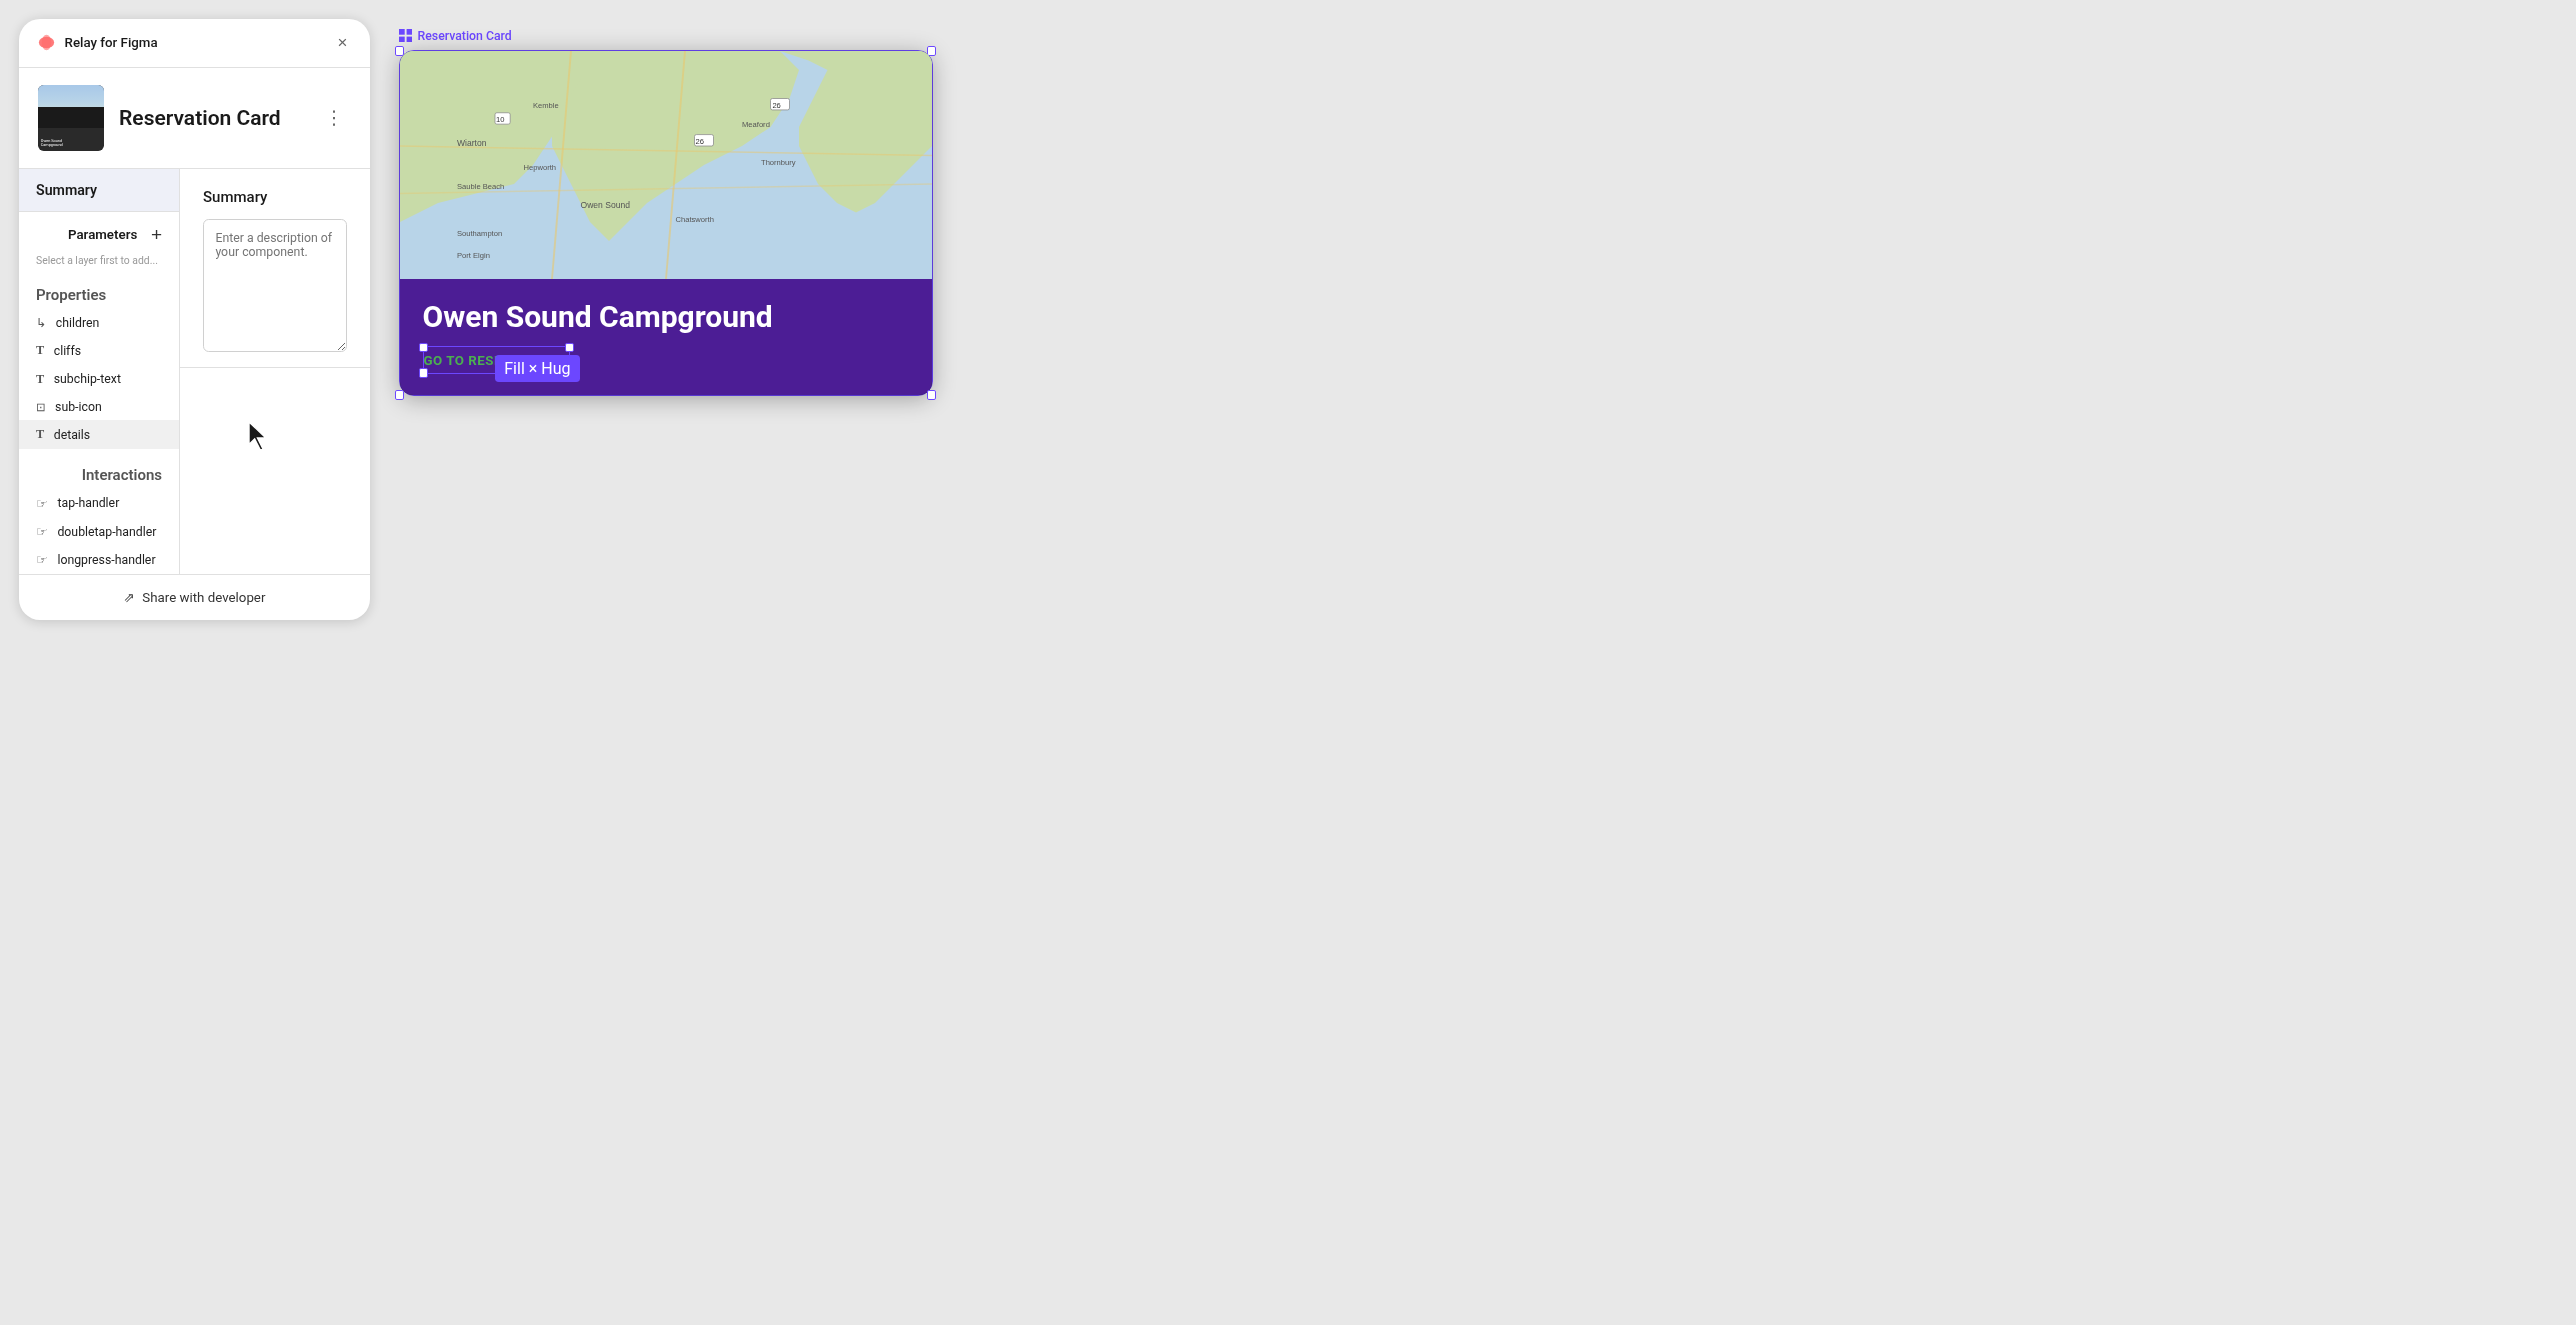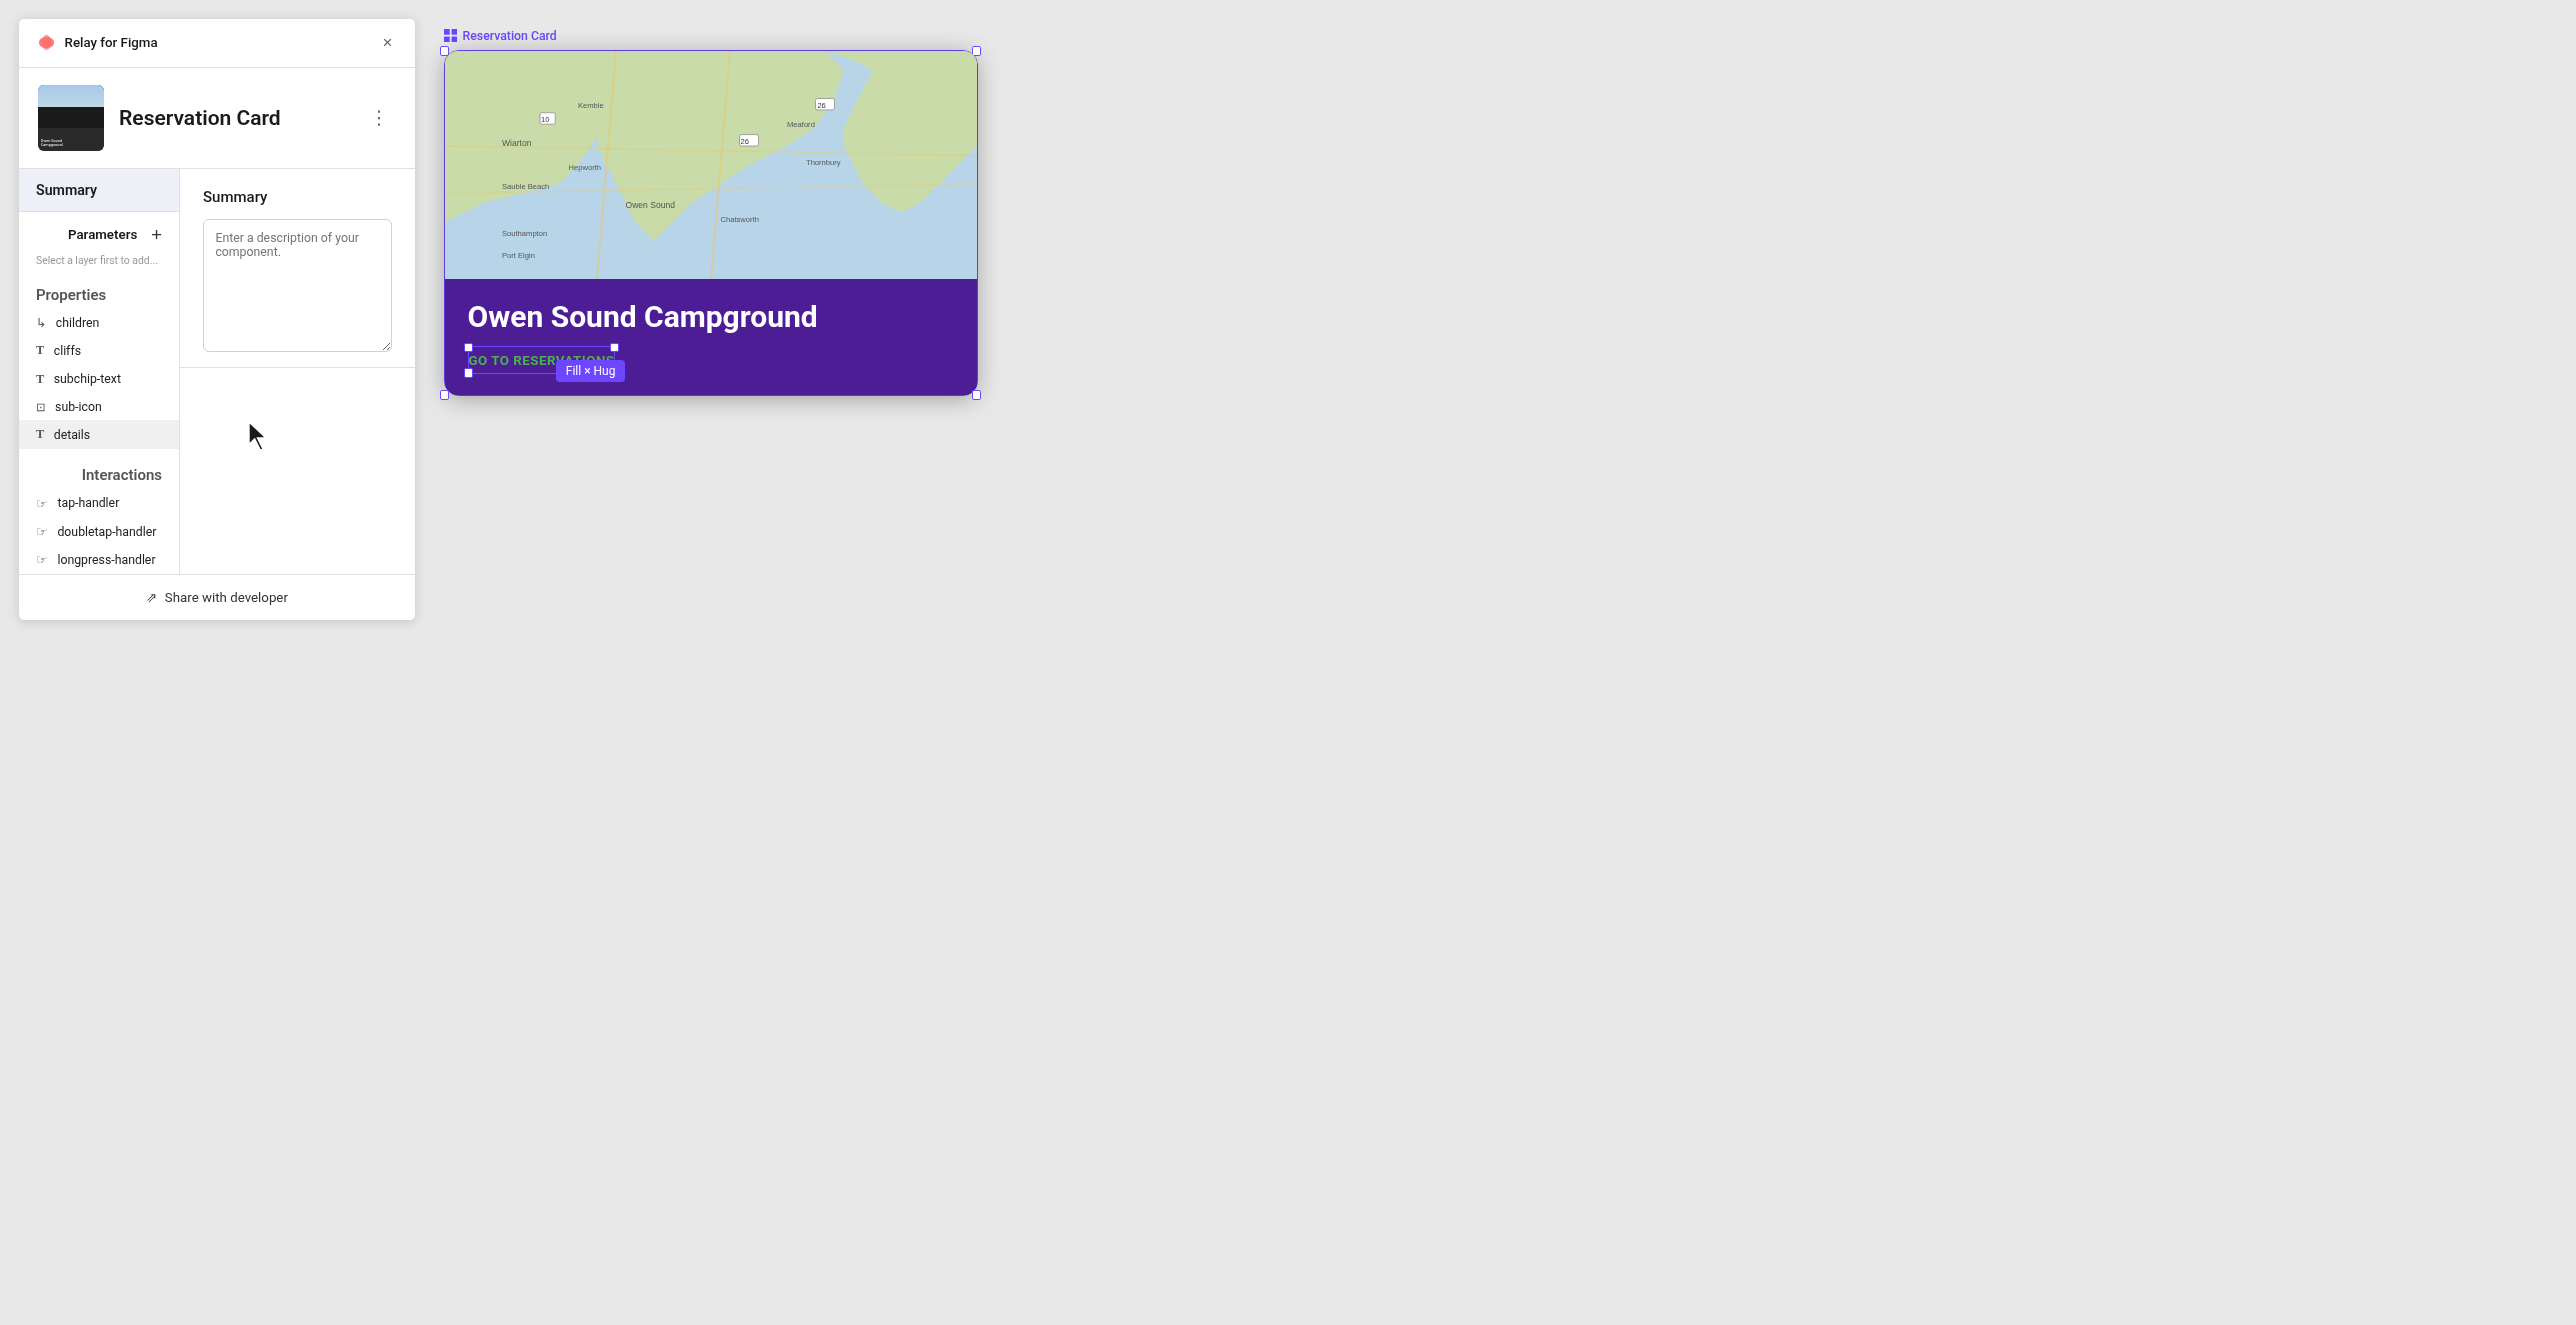--- a/index.html
+++ b/index.html
@@ -9,23 +9,23 @@
       display: flex;
       align-items: flex-start;
       justify-content: center;
       min-height: 100vh;
       padding: 19px;
       gap: 28.5px;
     }
 
     
     .left-panel {
-      width: 396px;
+      width: 351px;
       background: #fff;
-      border-radius: 5px;
+      border-radius: 21px;
       box-shadow: 0 1.9px 11.4px rgba(0,0,0,0.15);
       overflow: hidden;
       display: flex;
       flex-direction: column;
     }
 
     .panel-header {
       display: flex;
       align-items: center;
       justify-content: space-between;
@@ -386,21 +386,21 @@
       letter-spacing: 0.5px;
       text-transform: uppercase;
     }
 
     .fill-hug-badge {
       position: absolute;
       right: -9.5px;
       bottom: -7.6px;
       background: #6c47ff;
       color: #fff;
-      font-size: 12px;
+      font-size: 16px;
       padding: 3.8px 9.5px;
       border-radius: 3.8px;
     }
 
     
     .corner-handle {
       position: absolute;
       width: 9.5px;
       height: 9.5px;
       background: #fff;

